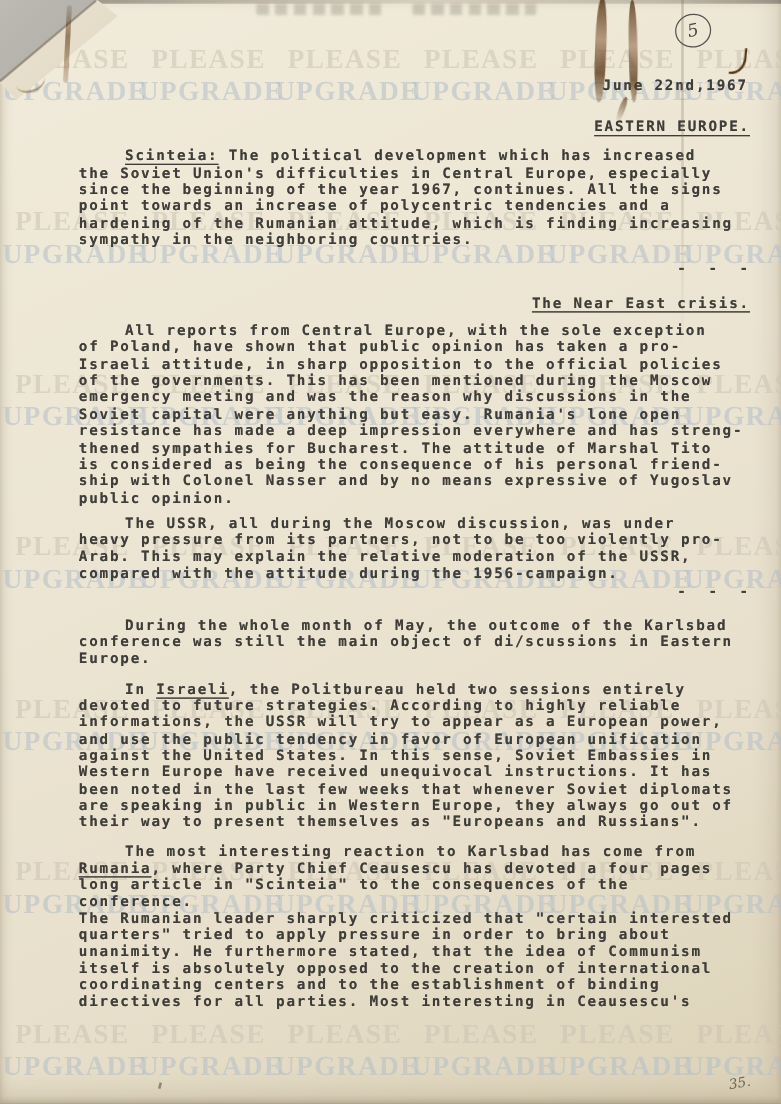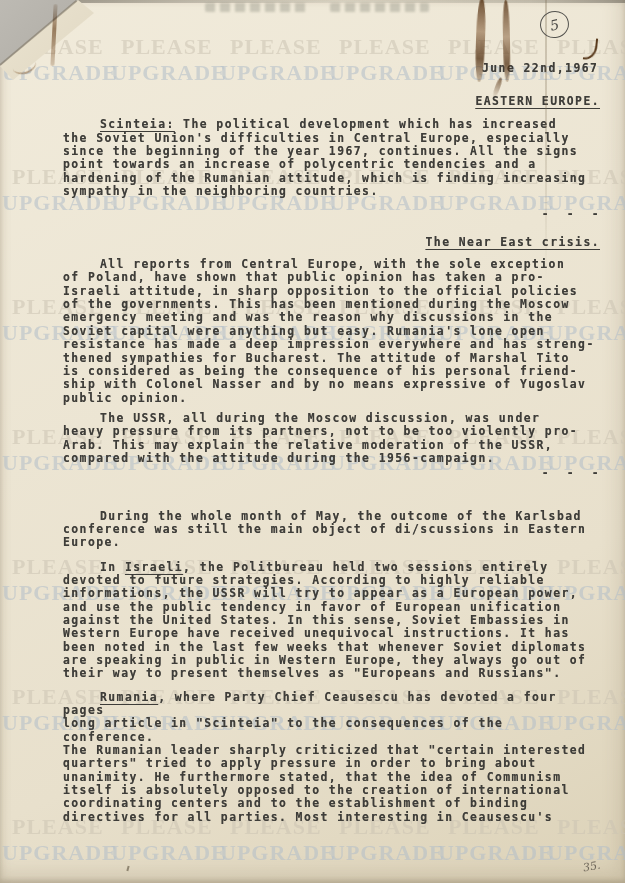--- a/index.html
+++ b/index.html
@@ -50,21 +50,21 @@
   .para{white-space:pre-wrap;text-indent:37px;}
   .para span{white-space:pre-wrap;}
   .sep{white-space:pre;}
   .m-summary{margin-top:10px;}
   .m-sep1{margin-top:10px;}
   .m-h1{margin-top:14px;}
   .m-p1{margin-top:9px;}
   .m-p2{margin-top:7px;}
   .m-sep2{margin-top:2px;}
   .m-h2{margin-top:18px;}
-  .m-p3{margin-top:29px;}
+  .m-p3{margin-top:13px;}
   .m-p4{margin-top:11px;}
   .m-p5{margin-top:10px;}
 
   
   .marks{position:absolute;inset:0;z-index:3;pointer-events:none;}
   .circled-number{position:absolute;left:540px;top:11px;width:27px;height:25px;
        border:1.6px solid #53524e;border-radius:50%;transform:rotate(-12deg);
        display:flex;align-items:center;justify-content:center;
        font-family:"DejaVu Serif",serif;font-style:italic;font-size:14px;color:#4a4946;}
   .folio{position:absolute;left:583px;top:860px;transform:rotate(-10deg);
@@ -230,21 +230,22 @@
     <div class="para m-p4"><span>In </span><span class="u">Israeli</span><span>, the Politbureau held two sessions entirely
 devoted to future strategies. According to highly reliable
 informations, the USSR will try to appear as a European power,
 and use the public tendency in favor of European unification
 against the United States. In this sense, Soviet Embassies in
 Western Europe have received unequivocal instructions. It has
 been noted in the last few weeks that whenever Soviet diplomats
 are speaking in public in Western Europe, they always go out of
 their way to present themselves as "Europeans and Russians".</span></div>
 
-    <div class="para m-p5"><span class="u">Rumania</span><span>, where Party Chief Ceausescu has devoted a four pages
+    <div class="para m-p5"><span>The most interesting reaction to Karlsbad has come from
+</span><span class="u">Rumania</span><span>, where Party Chief Ceausescu has devoted a four pages
 long article in "Scinteia" to the consequences of the conference.
 The Rumanian leader sharply criticized that "certain interested
 quarters" tried to apply pressure in order to bring about
 unanimity. He furthermore stated, that the idea of Communism
 itself is absolutely opposed to the creation of international
 coordinating centers and to the establishment of binding
 directives for all parties. Most interesting in Ceausescu's</span></div>
   </div>
 
   <div class="marks">

